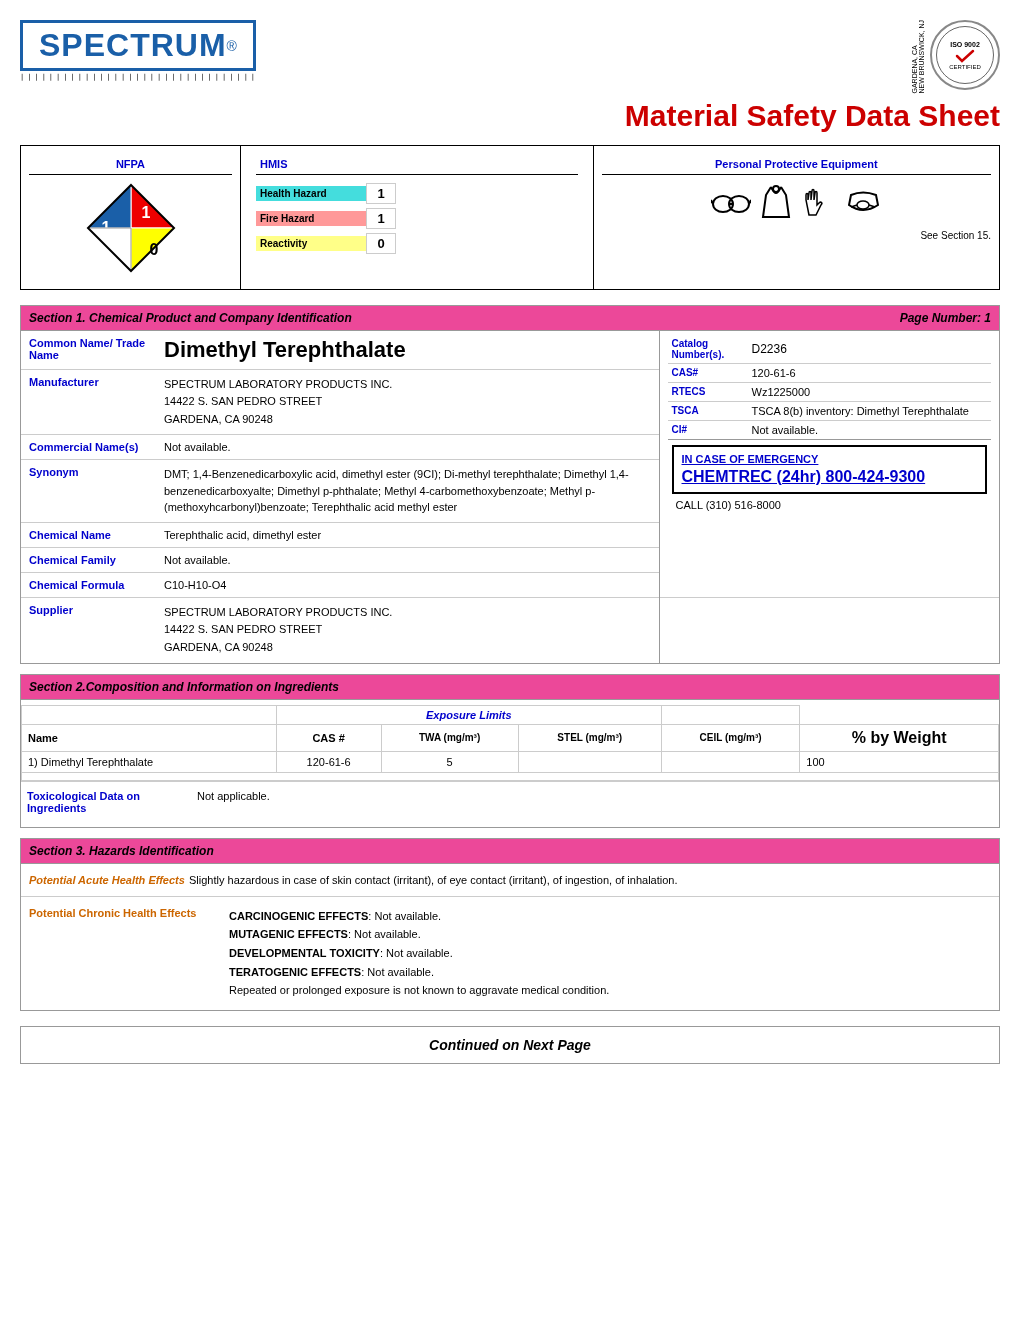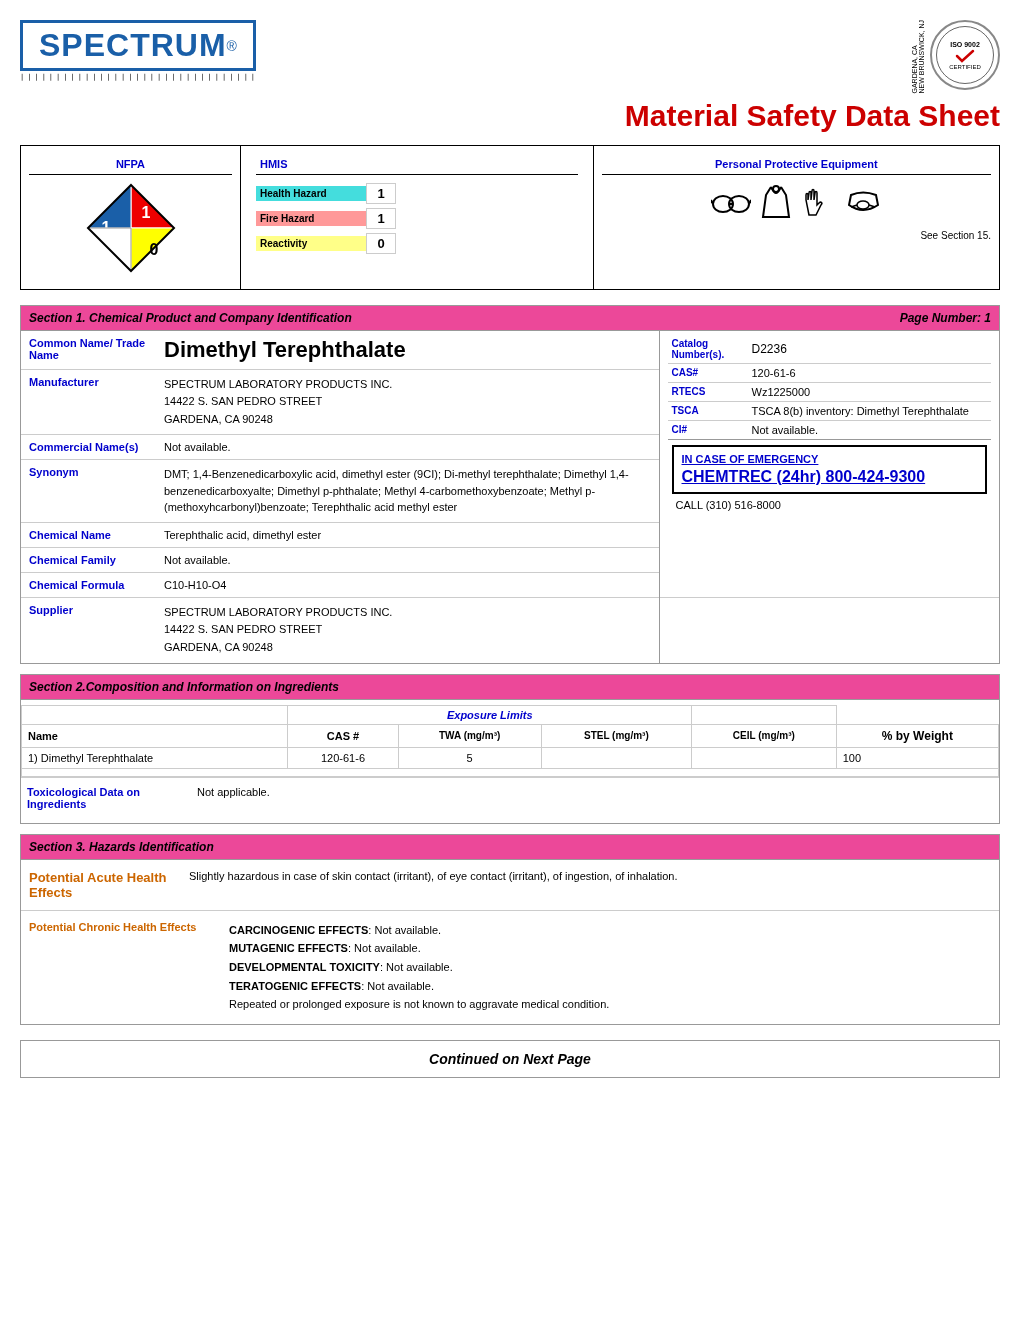--- a/index.html
+++ b/index.html
@@ -243,21 +243,21 @@
         <td colspan="2" style="border: 1px solid #ccc; padding: 3px 6px;"></td>
         <td colspan="3" style="border: 1px solid #ccc; padding: 3px 6px; text-align: center; font-style: italic; color: #00c; font-weight: bold;">Exposure Limits</td>
         <td style="border: 1px solid #ccc; padding: 3px 6px;"></td>
       </tr>
       <tr>
         <td colspan="2" style="border: 1px solid #ccc; padding: 4px 6px; font-weight: bold;">Name</td>
         <td style="border: 1px solid #ccc; padding: 4px 6px; font-weight: bold; text-align: center;">CAS #</td>
         <td style="border: 1px solid #ccc; padding: 4px 6px; font-weight: bold; text-align: center; font-size: 10px;">TWA (mg/m³)</td>
         <td style="border: 1px solid #ccc; padding: 4px 6px; font-weight: bold; text-align: center; font-size: 10px;">STEL (mg/m³)</td>
         <td style="border: 1px solid #ccc; padding: 4px 6px; font-weight: bold; text-align: center; font-size: 10px;">CEIL (mg/m³)</td>
-        <td style="border: 1px solid #ccc; padding: 4px 6px; font-weight: bold; text-align: center; font-size: 12px;">% by Weight</td>
+        <td style="border: 1px solid #ccc; padding: 4px 6px; font-weight: bold; text-align: center; font-size: 16px;">% by Weight</td>
       </tr>
       <tr>
         <td colspan="2" style="border: 1px solid #ccc; padding: 4px 6px;">1) Dimethyl Terephthalate</td>
         <td style="border: 1px solid #ccc; padding: 4px 6px; text-align: center;">120-61-6</td>
         <td style="border: 1px solid #ccc; padding: 4px 6px; text-align: center;">5</td>
         <td style="border: 1px solid #ccc; padding: 4px 6px;"></td>
         <td style="border: 1px solid #ccc; padding: 4px 6px;"></td>
         <td style="border: 1px solid #ccc; padding: 4px 6px; text-align: left;">100</td>
       </tr>
       <tr>
@@ -270,21 +270,21 @@
       <span style="font-size: 11px;">Not applicable.</span>
     </div>
   </div>
 </div>
 
 <div class="section-box">
   <div class="section-header">
     <span>Section 3. Hazards Identification</span>
   </div>
   <div style="display: flex; padding: 10px 8px; border-bottom: 1px solid #ccc;">
-    <span style="color: #c60; font-weight: bold; font-size: 13px; width: 160px; flex-shrink: 0;">Potential Acute Health Effects</span>
+    <span style="color: #c60; font-weight: bold; font-size: 11px; width: 160px; flex-shrink: 0; font-style: italic;">Potential Acute Health Effects</span>
     <span style="font-size: 11px;">Slightly hazardous in case of skin contact (irritant), of eye contact (irritant), of ingestion, of inhalation.</span>
   </div>
   <div style="display: flex; padding: 10px 8px;">
     <span style="color: #c60; font-weight: bold; font-size: 11px; width: 200px; flex-shrink: 0;">Potential Chronic Health Effects</span>
     <div style="font-size: 11px; line-height: 1.7;">
       <p><strong>CARCINOGENIC EFFECTS</strong><span>: Not available.</span></p>
       <p><strong>MUTAGENIC EFFECTS</strong><span>: Not available.</span></p>
       <p><strong>DEVELOPMENTAL TOXICITY</strong><span>: Not available.</span></p>
       <p><strong>TERATOGENIC EFFECTS</strong><span>: Not available.</span></p>
       <p>Repeated or prolonged exposure is not known to aggravate medical condition.</p>

